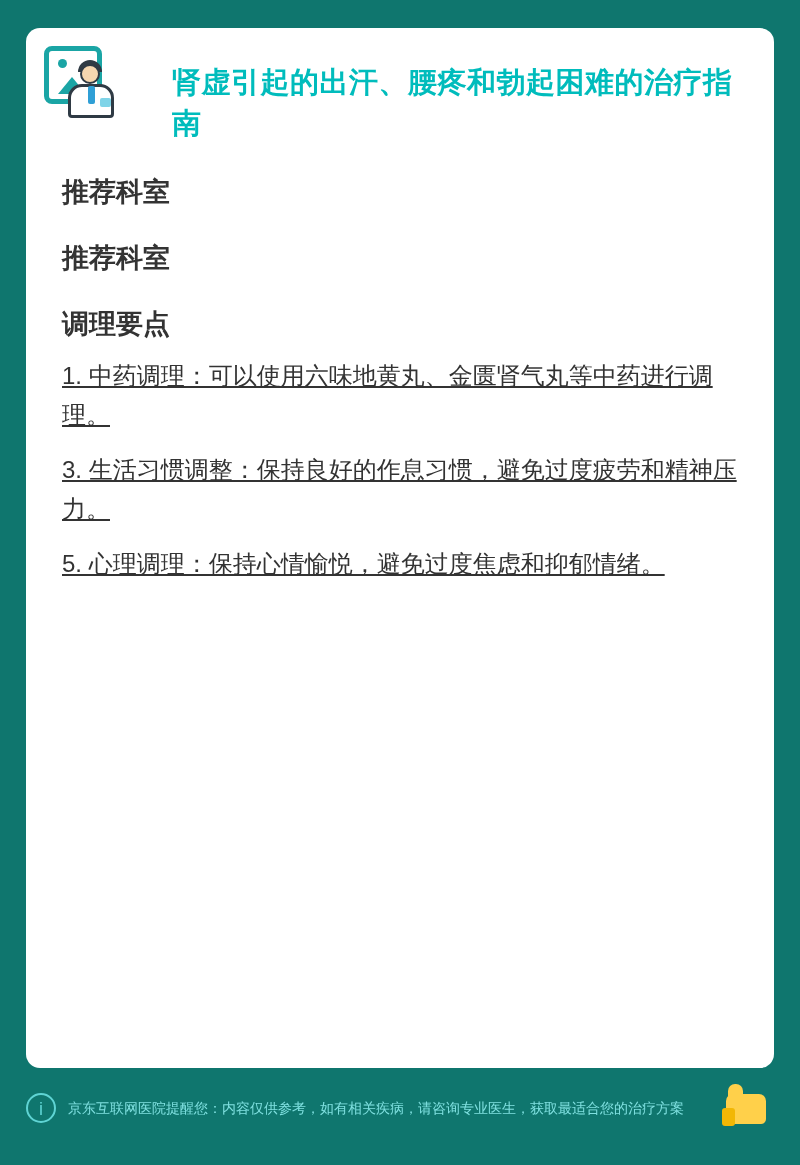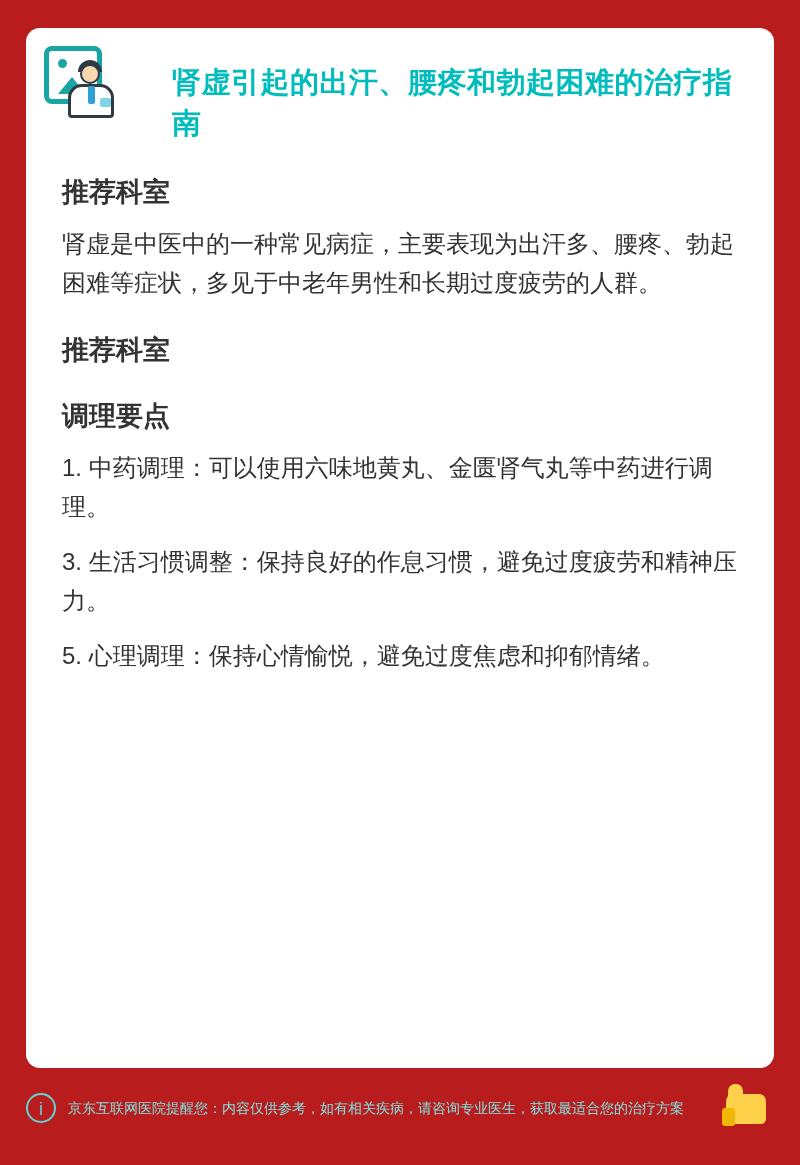--- a/index.html
+++ b/index.html
@@ -10,21 +10,21 @@
     width: 800px;
     height: 1165px;
     background: #00b8b8;
     font-family: "Liberation Sans", sans-serif;
     overflow: hidden;
   }
   .page {
     position: relative;
     width: 800px;
     height: 1165px;
-    background: #b91c1c;
+    background: #0f766e;
     box-sizing: border-box;
     padding: 28px 26px 22px 26px;
   }
   .card {
     position: relative;
     background: #ffffff;
     border-radius: 14px;
     width: 748px;
     min-height: 1040px;
     box-sizing: border-box;
@@ -137,20 +137,21 @@
     font-size: 24px;
     line-height: 39px;
     color: #333333;
     margin: 0 0 10px 0;
   }
   p.item {
     font-size: 24px;
     line-height: 39px;
     color: #333333;
     margin: 0 0 16px 0;
+    text-decoration: underline;
   }
   .spacer-top { margin-top: 22px; }
   .footer {
     position: absolute;
     left: 26px;
     right: 26px;
     bottom: 18px;
     height: 78px;
     display: flex;
     align-items: center;
@@ -223,21 +224,20 @@
       <div class="person-body"></div>
       <div class="person-tie"></div>
       <div class="pocket"></div>
       <div class="person-hair"></div>
       <div class="person-head"></div>
     </div>
 
     <h1 class="title">肾虚引起的出汗、腰疼和勃起困难的治疗指南</h1>
 
     <h2 class="section">推荐科室</h2>
-    <p class="body">肾虚是中医中的一种常见病症，主要表现为出汗多、腰疼、勃起困难等症状，多见于中老年男性和长期过度疲劳的人群。</p>
 
     <h2 class="section">推荐科室</h2>
 
     <h2 class="section">调理要点</h2>
     <p class="item spacer-top">1. 中药调理：可以使用六味地黄丸、金匮肾气丸等中药进行调理。</p>
     <p class="item">3. 生活习惯调整：保持良好的作息习惯，避免过度疲劳和精神压力。</p>
     <p class="item">5. 心理调理：保持心情愉悦，避免过度焦虑和抑郁情绪。</p>
 
   </div>
 

